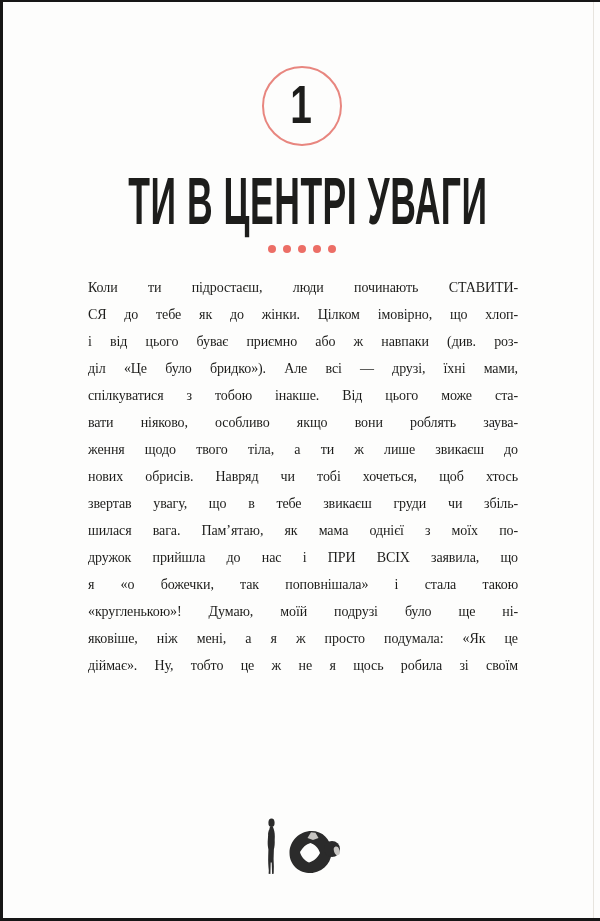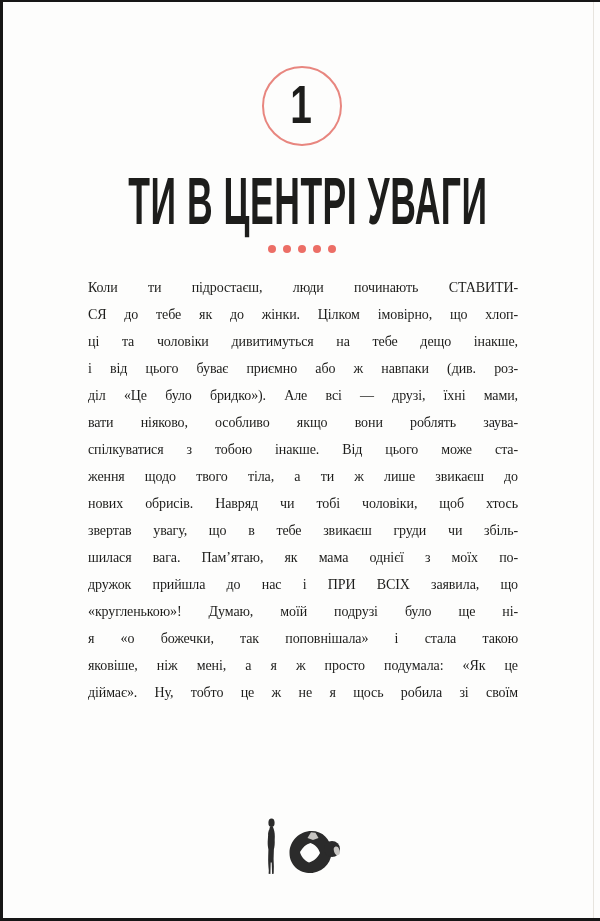--- a/index.html
+++ b/index.html
@@ -90,32 +90,31 @@
       <span class="dot"></span>
       <span class="dot"></span>
       <span class="dot"></span>
       <span class="dot"></span>
       <span class="dot"></span>
     </div>
 
   <div class="body-text">
       <div class="line">Коли ти підростаєш, люди починають СТАВИТИ-</div>
       <div class="line">СЯ до тебе як до жінки. Цілком імовірно, що хлоп-</div>
-      <div class="line">ці та чоловіки дивитимуться на тебе дещо інакше,</div>
       <div class="line">і від цього буває приємно або ж навпаки (див. роз-</div>
       <div class="line">діл «Це було бридко»). Але всі — друзі, їхні мами,</div>
+      <div class="line">спілкуватися з тобою інакше. Від цього може ста-</div>
       <div class="line">вати ніяково, особливо якщо вони роблять заува-</div>
-      <div class="line">спілкуватися з тобою інакше. Від цього може ста-</div>
       <div class="line">ження щодо твого тіла, а ти ж лише звикаєш до</div>
-      <div class="line">нових обрисів. Навряд чи тобі чоловіки, щоб хтось</div>
+      <div class="line">нових обрисів. Навряд чи тобі хочеться, щоб хтось</div>
       <div class="line">звертав увагу, що в тебе звикаєш груди чи збіль-</div>
       <div class="line">шилася вага. Пам’ятаю, як мама однієї з моїх по-</div>
       <div class="line">дружок прийшла до нас і ПРИ ВСІХ заявила, що</div>
+      <div class="line">я «о божечки, так поповнішала» і стала такою</div>
       <div class="line">«кругленькою»! Думаю, моїй подрузі було ще ні-</div>
-      <div class="line">я «о божечки, так поповнішала» і стала такою</div>
       <div class="line">яковіше, ніж мені, а я ж просто подумала: «Як це</div>
       <div class="line">діймає». Ну, тобто це ж не я щось робила зі своїм</div>
     </div>
 
   <div class="figures">
     <svg width="17" height="57" viewBox="0 0 17 57" xmlns="http://www.w3.org/2000/svg">
       <ellipse cx="9" cy="4.8" rx="3.1" ry="4.3" fill="#2b2b2b"></ellipse>
       <path fill="#2b2b2b" d="M7.6,8.6 C7.2,9.6 6.9,10.4 6.9,11.2 C5.9,12.8 5.4,15.2 5.6,17.6
         L5.2,23.5 C5.1,26.5 5.4,29 5.9,31.5 L5.7,38 C5.5,43 5.8,48 6.3,52.5 L6.1,55.8 L7.9,56
         L8.2,44.5 L9.2,44.5 L9.6,56 L11.2,55.8 C11.5,51 11.4,46 11.1,41 L11.4,31.5

